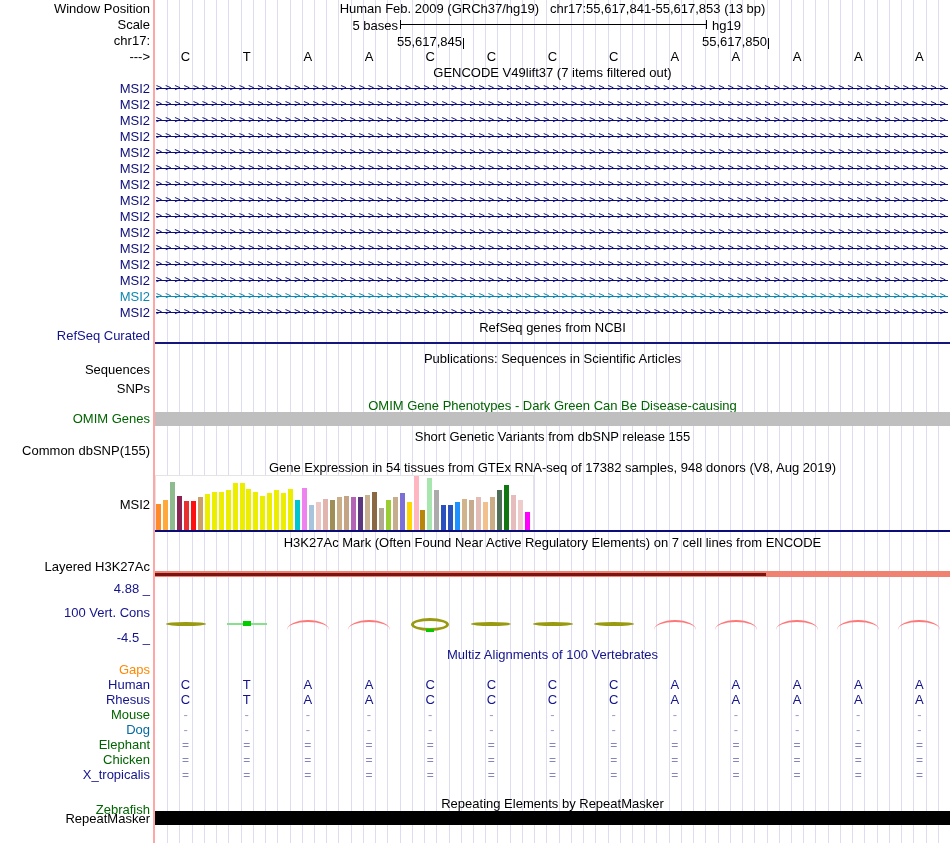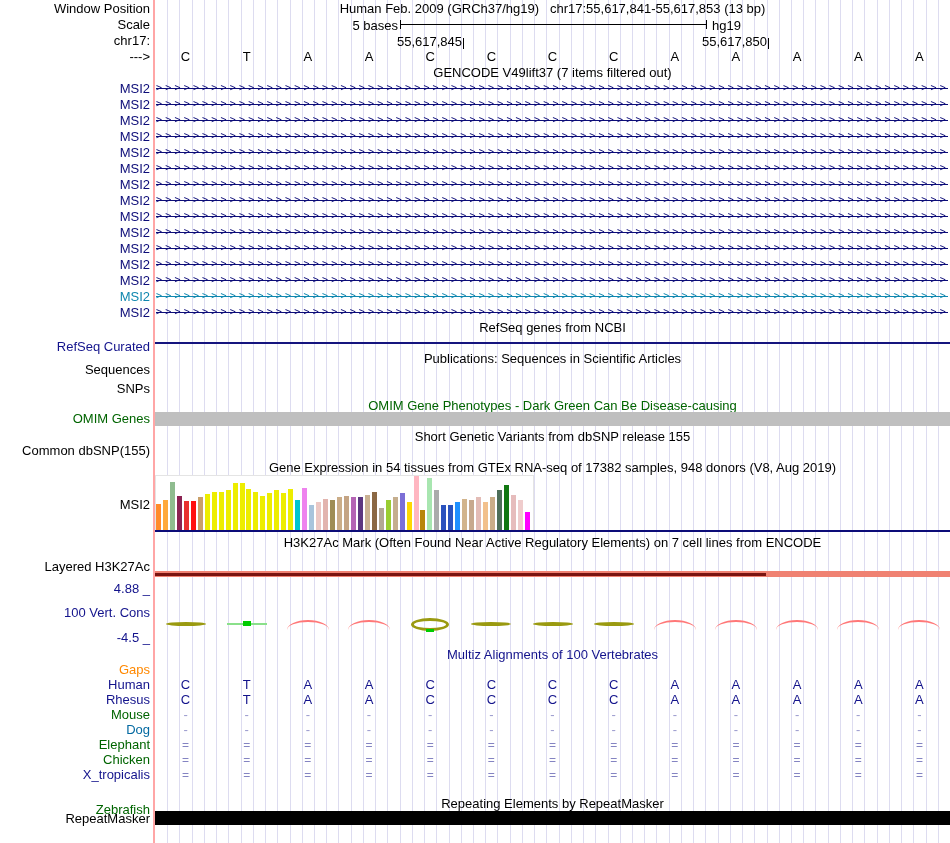--- a/index.html
+++ b/index.html
@@ -155,21 +155,21 @@
       <div class="msi2-row" style="top: 258px; color: rgb(12, 12, 120); background: linear-gradient(transparent 6px, rgb(12, 12, 120) 6px, rgb(12, 12, 120) 7px, transparent 7px);">&gt;&gt;&gt;&gt;&gt;&gt;&gt;&gt;&gt;&gt;&gt;&gt;&gt;&gt;&gt;&gt;&gt;&gt;&gt;&gt;&gt;&gt;&gt;&gt;&gt;&gt;&gt;&gt;&gt;&gt;&gt;&gt;&gt;&gt;&gt;&gt;&gt;&gt;&gt;&gt;&gt;&gt;&gt;&gt;&gt;&gt;&gt;&gt;&gt;&gt;&gt;&gt;&gt;&gt;&gt;&gt;&gt;&gt;&gt;&gt;&gt;&gt;&gt;&gt;&gt;&gt;&gt;&gt;&gt;&gt;&gt;&gt;&gt;&gt;&gt;&gt;&gt;&gt;&gt;&gt;&gt;&gt;&gt;&gt;&gt;&gt;&gt;&gt;</div>
       <div class="lbl" style="top: 274px; color: rgb(12, 12, 120);">MSI2</div>
       <div class="msi2-row" style="top: 274px; color: rgb(12, 12, 120); background: linear-gradient(transparent 6px, rgb(12, 12, 120) 6px, rgb(12, 12, 120) 7px, transparent 7px);">&gt;&gt;&gt;&gt;&gt;&gt;&gt;&gt;&gt;&gt;&gt;&gt;&gt;&gt;&gt;&gt;&gt;&gt;&gt;&gt;&gt;&gt;&gt;&gt;&gt;&gt;&gt;&gt;&gt;&gt;&gt;&gt;&gt;&gt;&gt;&gt;&gt;&gt;&gt;&gt;&gt;&gt;&gt;&gt;&gt;&gt;&gt;&gt;&gt;&gt;&gt;&gt;&gt;&gt;&gt;&gt;&gt;&gt;&gt;&gt;&gt;&gt;&gt;&gt;&gt;&gt;&gt;&gt;&gt;&gt;&gt;&gt;&gt;&gt;&gt;&gt;&gt;&gt;&gt;&gt;&gt;&gt;&gt;&gt;&gt;&gt;&gt;&gt;</div>
       <div class="lbl" style="top: 290px; color: rgb(15, 135, 175);">MSI2</div>
       <div class="msi2-row" style="top: 290px; color: rgb(15, 135, 175); background: linear-gradient(transparent 6px, rgb(15, 135, 175) 6px, rgb(15, 135, 175) 7px, transparent 7px);">&gt;&gt;&gt;&gt;&gt;&gt;&gt;&gt;&gt;&gt;&gt;&gt;&gt;&gt;&gt;&gt;&gt;&gt;&gt;&gt;&gt;&gt;&gt;&gt;&gt;&gt;&gt;&gt;&gt;&gt;&gt;&gt;&gt;&gt;&gt;&gt;&gt;&gt;&gt;&gt;&gt;&gt;&gt;&gt;&gt;&gt;&gt;&gt;&gt;&gt;&gt;&gt;&gt;&gt;&gt;&gt;&gt;&gt;&gt;&gt;&gt;&gt;&gt;&gt;&gt;&gt;&gt;&gt;&gt;&gt;&gt;&gt;&gt;&gt;&gt;&gt;&gt;&gt;&gt;&gt;&gt;&gt;&gt;&gt;&gt;&gt;&gt;&gt;</div>
       <div class="lbl" style="top: 306px; color: rgb(12, 12, 120);">MSI2</div>
       <div class="msi2-row" style="top: 306px; color: rgb(12, 12, 120); background: linear-gradient(transparent 6px, rgb(12, 12, 120) 6px, rgb(12, 12, 120) 7px, transparent 7px);">&gt;&gt;&gt;&gt;&gt;&gt;&gt;&gt;&gt;&gt;&gt;&gt;&gt;&gt;&gt;&gt;&gt;&gt;&gt;&gt;&gt;&gt;&gt;&gt;&gt;&gt;&gt;&gt;&gt;&gt;&gt;&gt;&gt;&gt;&gt;&gt;&gt;&gt;&gt;&gt;&gt;&gt;&gt;&gt;&gt;&gt;&gt;&gt;&gt;&gt;&gt;&gt;&gt;&gt;&gt;&gt;&gt;&gt;&gt;&gt;&gt;&gt;&gt;&gt;&gt;&gt;&gt;&gt;&gt;&gt;&gt;&gt;&gt;&gt;&gt;&gt;&gt;&gt;&gt;&gt;&gt;&gt;&gt;&gt;&gt;&gt;&gt;&gt;</div>
     </div>
 
   <div class="title" style="top:321px">RefSeq genes from NCBI</div>
-  <div class="lbl navy" style="top:340px">RefSeq Curated</div>
+  <div class="lbl navy" style="top:329px">RefSeq Curated</div>
   <div class="abs" style="top:342px;left:155px;width:795px;height:2px;background:#15157e"></div>
 
   <div class="title" style="top:352px">Publications: Sequences in Scientific Articles</div>
   <div class="lbl" style="top:363px">Sequences</div>
   <div class="lbl" style="top:382px">SNPs</div>
 
   <div class="title green" style="top:399px">OMIM Gene Phenotypes - Dark Green Can Be Disease-causing</div>
   <div class="gray-bar" style="top:412px"></div>
   <div class="lbl green" style="top:412px">OMIM Genes</div>
 

